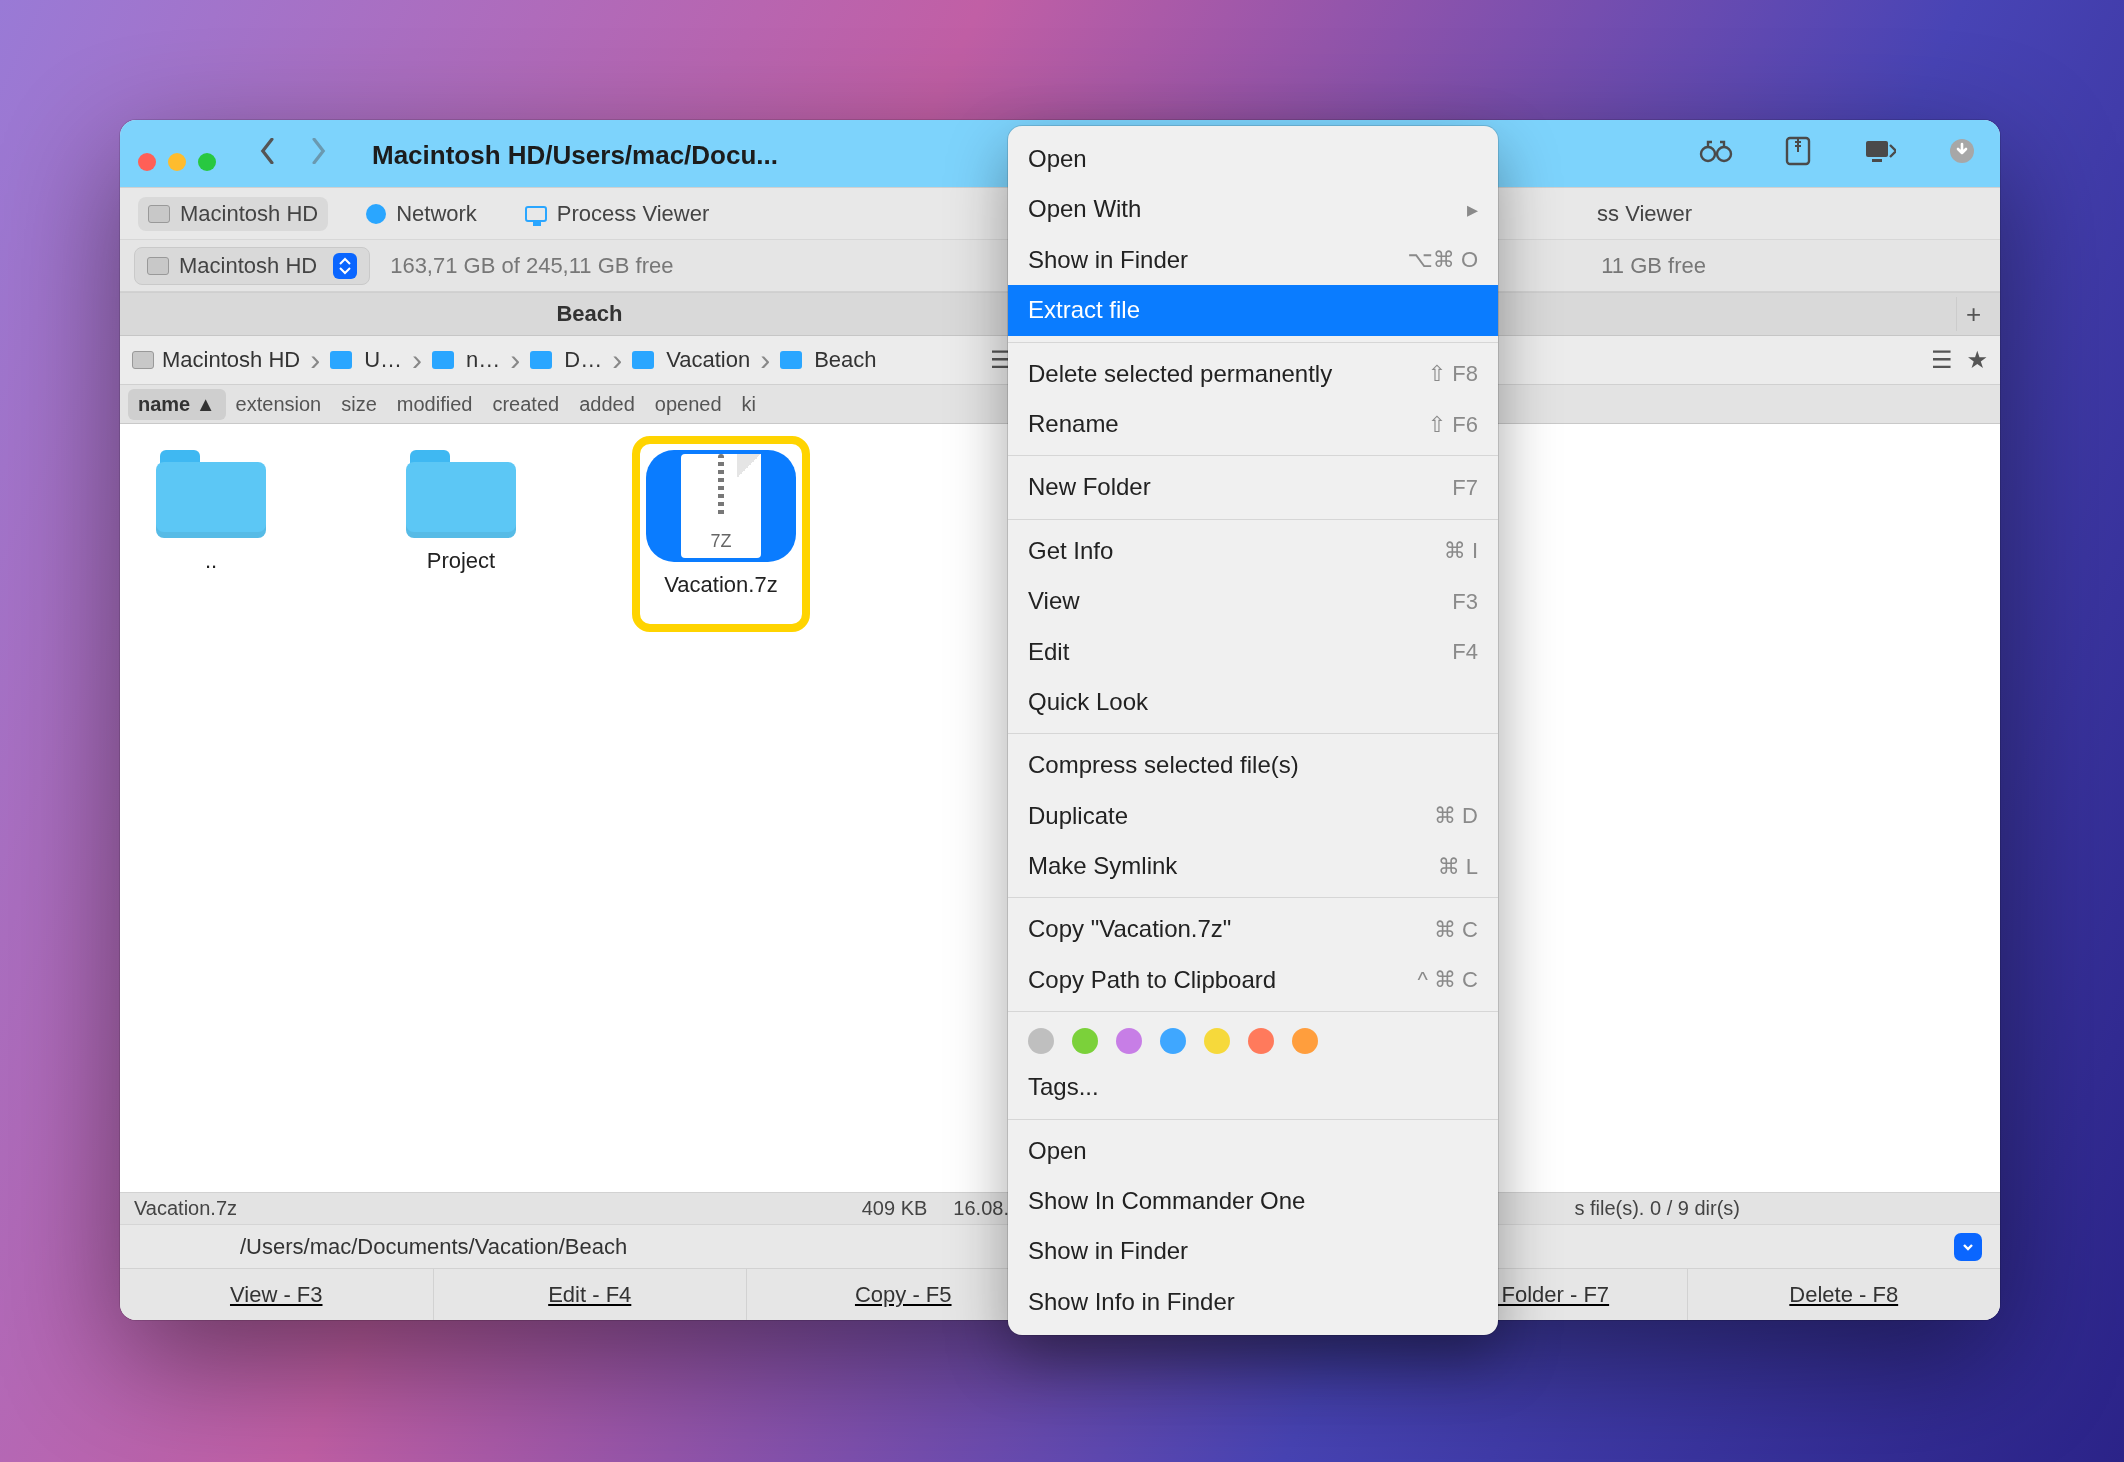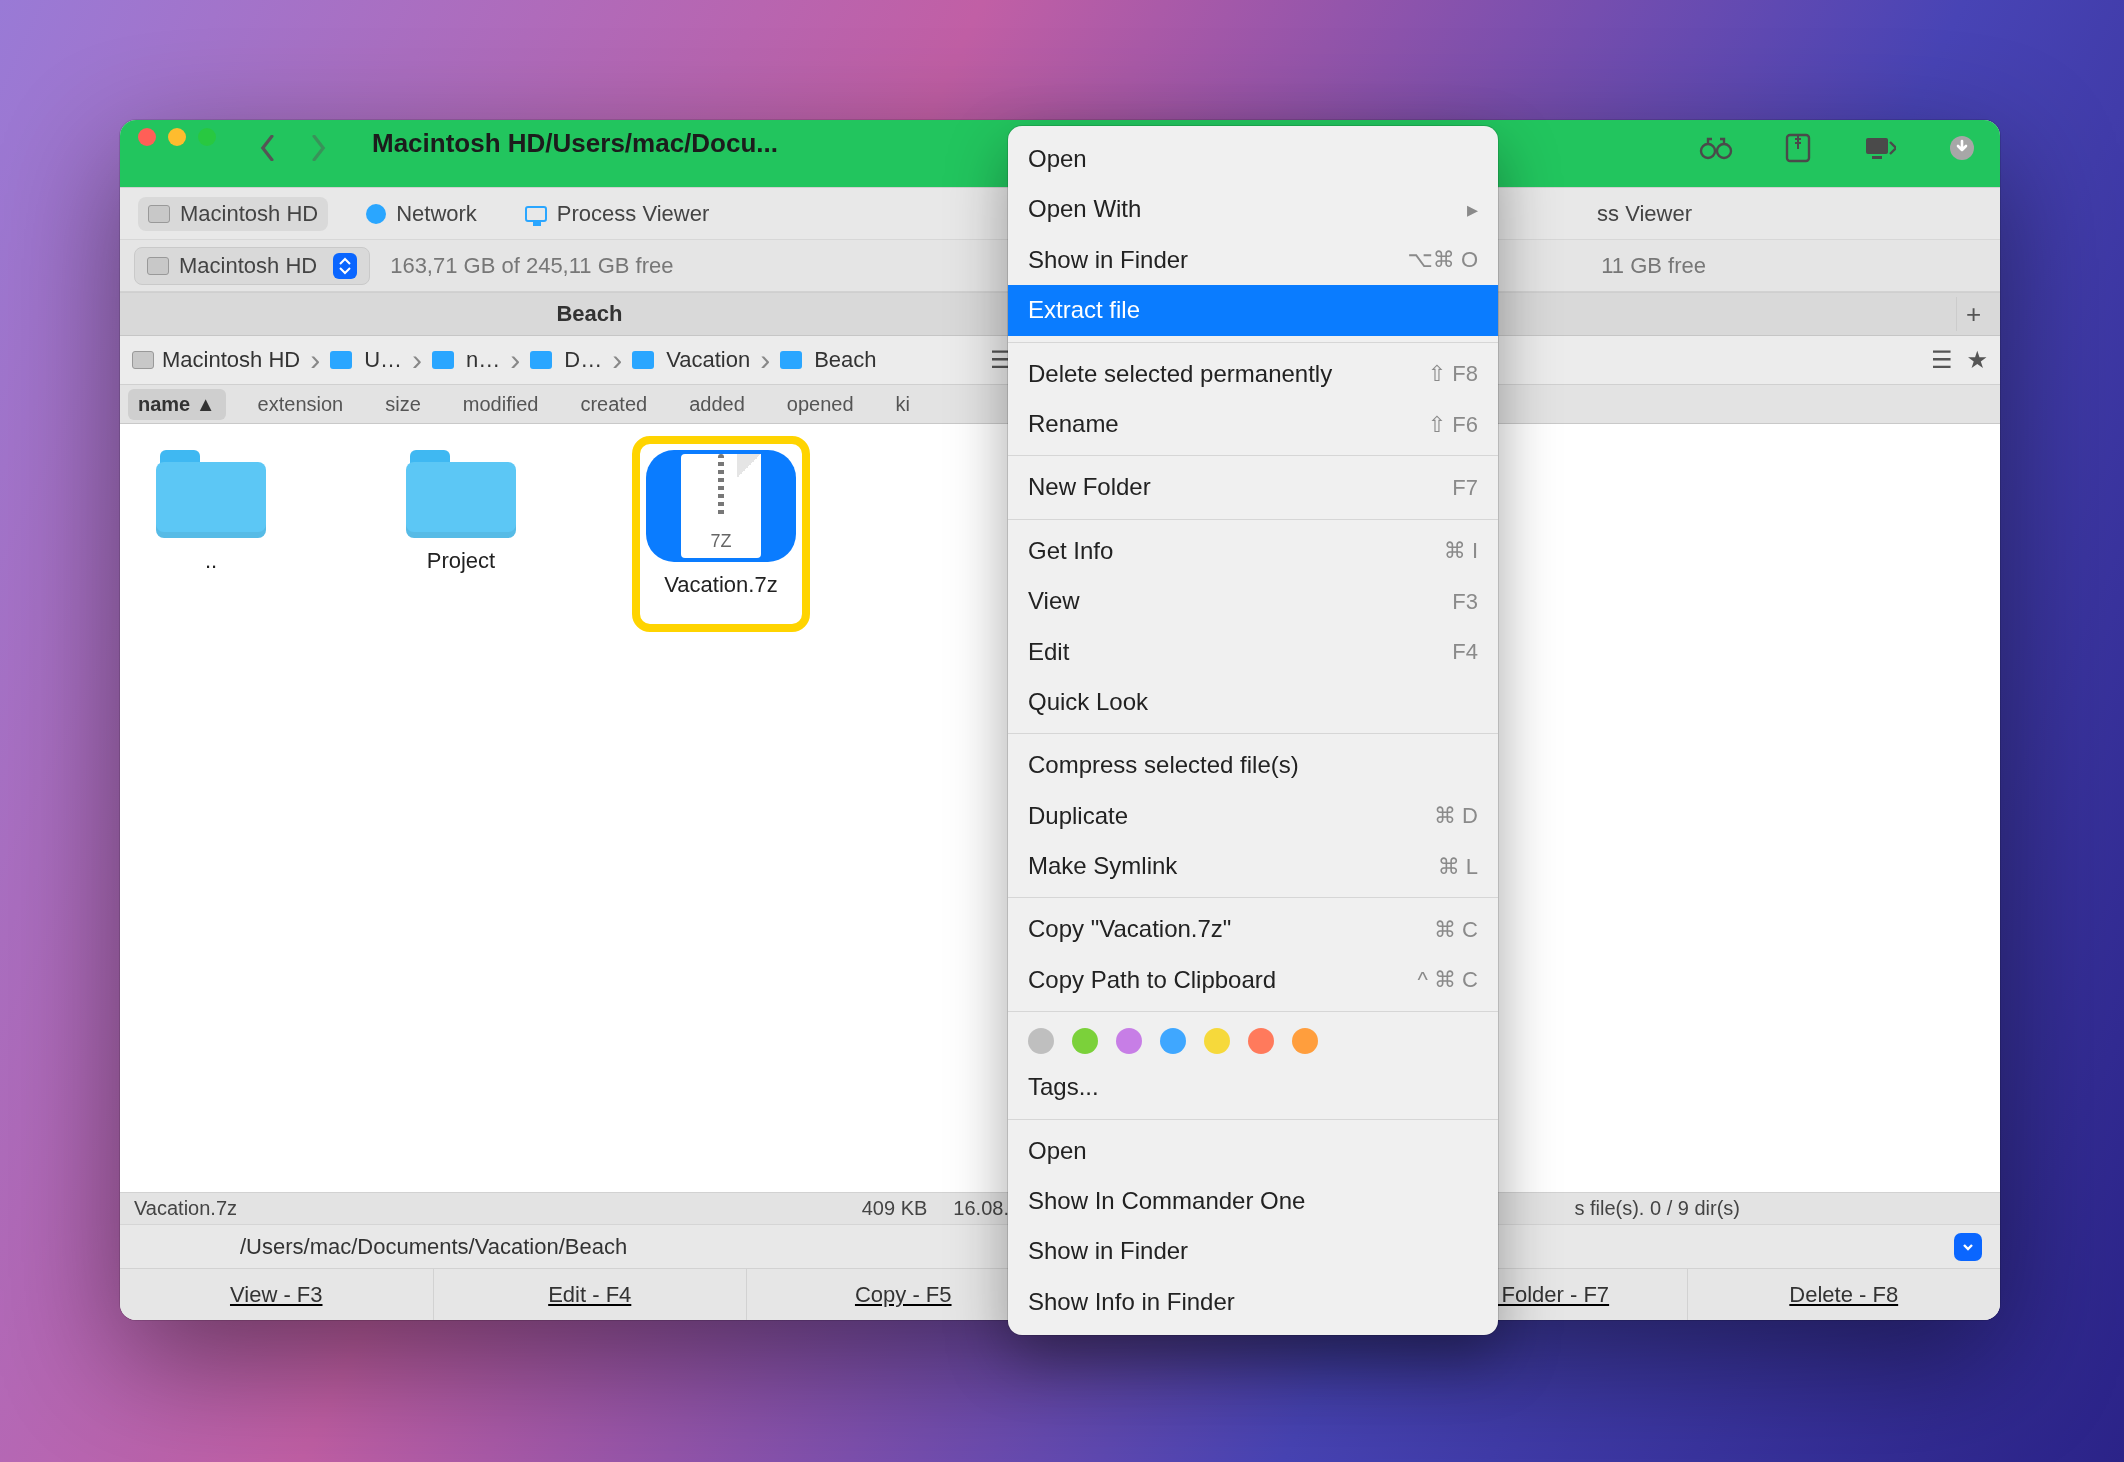--- a/index.html
+++ b/index.html
@@ -8,22 +8,22 @@
   background: linear-gradient(115deg, #997ad6 0%, #c15fa5 35%, #4844b5 70%, #2b2388 100%);
   position: relative; overflow: hidden;
 }
 .window {
   position: absolute; left: 120px; top: 120px; width: 1880px; height: 1200px;
   background: #ececec; border-radius: 16px;
   box-shadow: 0 40px 120px rgba(0,0,0,.45), 0 0 0 1px rgba(0,0,0,.12);
   overflow: hidden;
 }
 .titlebar {
-  height: 68px; display: flex; align-items: flex-start; padding: 8px 18px;
-  background: #22c55e; border-bottom: 1px solid #d0d0d0; gap: 10px;
+  height: 68px; display: flex; align-items: flex-end; padding: 16px 18px;
+  background: #7dd3fc; border-bottom: 1px solid #d0d0d0; gap: 10px;
 }
 .traffic { display: flex; gap: 12px; align-items: center; margin-right: 22px; }
 .dot { width: 18px; height: 18px; border-radius: 50%; }
 .navbtn { width: 40px; height: 40px; display: flex; align-items: center; justify-content: center;
   color: #555; border-radius: 8px; }
 .title { font-size: 26px; font-weight: 700; color: #1c1c1c; margin-left: 24px; flex: 0 0 auto; }
 .tb-spacer { flex: 1; }
 .tb-icon { width: 40px; height: 40px; display:flex; align-items:center; justify-content:center;
   color:#4a4a4a; margin-left: 32px; }
 
@@ -52,21 +52,21 @@
 
 .crumbrow { height: 48px; display:flex; align-items:center; gap: 8px; padding: 0 12px;
   background:#ececec; font-size: 22px; color:#333; }
 .crumbrow .sep { color:#888; font-size: 30px; line-height: 1; margin: 0 2px; }
 .crumbrow .mini { width: 22px; height: 18px; background:#2aa6ff; border-radius: 3px; display:inline-block;
   margin-right: 4px; vertical-align: middle; }
 .crumb-actions { margin-left: auto; display:flex; gap: 14px; color:#555; font-size: 24px; }
 
 .colhdr { height: 40px; display:flex; align-items:center; padding: 0 8px;
   background:#e3e3e3; border-top:1px solid #d0d0d0; border-bottom:1px solid #c9c9c9;
-  font-size: 20px; color:#555; gap: 22px; }
+  font-size: 20px; color:#555; }
 .colhdr .cell { padding: 4px 10px; border-radius: 6px; }
 .colhdr .cell.active { background:#cfcfcf; color:#333; font-weight:600; }
 
 .iconarea { flex:1; background:#fff; display:flex; align-items:flex-start; padding: 26px; gap: 120px; }
 .item { display:flex; flex-direction:column; align-items:center; gap: 10px; width: 130px; }
 .folder { width: 110px; height: 88px; position:relative; }
 .folder::before{ content:""; position:absolute; left:4px; top:0; width:40px; height:18px;
   background:#3fb8f2; border-radius: 6px 6px 0 0; }
 .folder::after{ content:""; position:absolute; left:0; top:12px; width:110px; height:76px;
   background:#5cc7f5; border-radius: 8px; box-shadow: inset 0 -6px 0 rgba(0,0,0,.06); }

